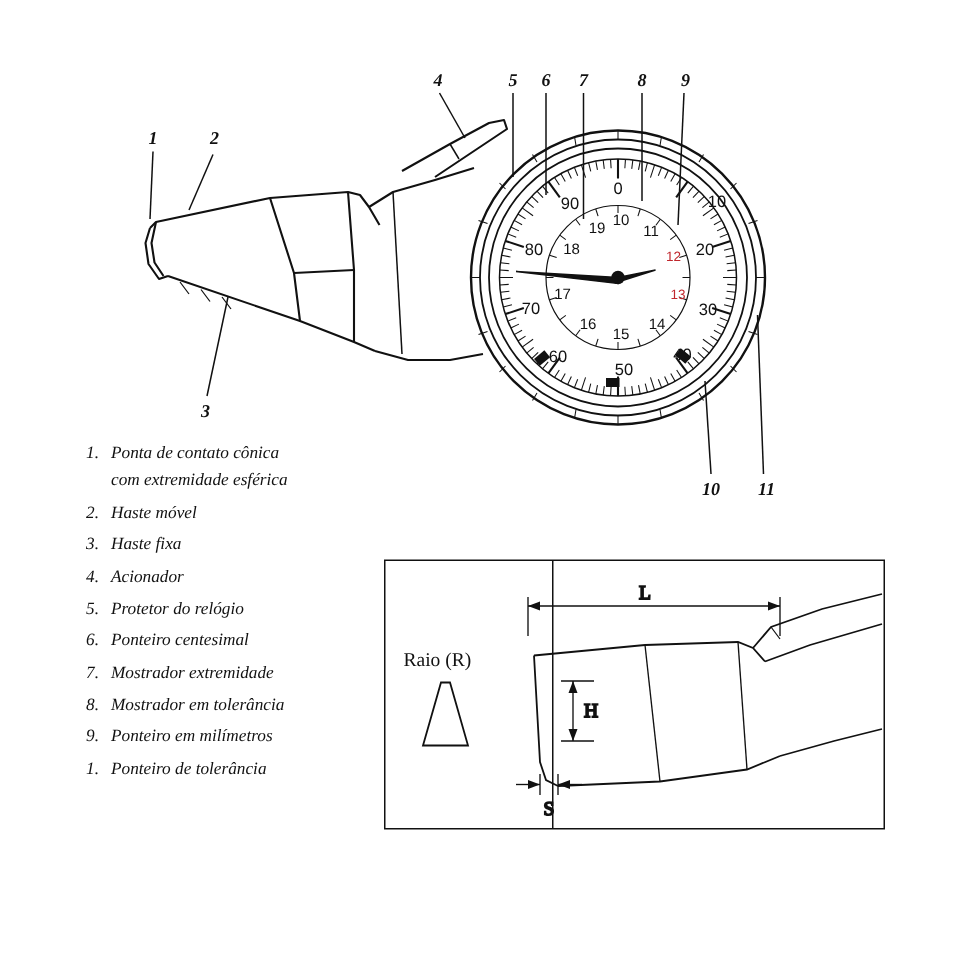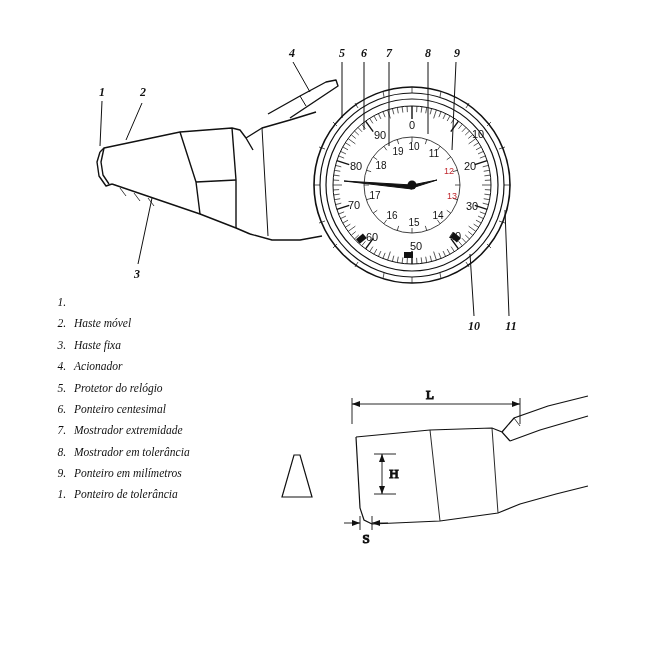--- a/index.html
+++ b/index.html
@@ -406,20 +406,24 @@
 
       <text class="dim-label" x="430" y="399" text-anchor="middle">L</text>
       <text class="dim-label" x="394" y="478" text-anchor="middle">H</text>
       <text class="dim-label" x="366" y="543" text-anchor="middle">S</text>
     </g>
   </svg>
 
   <div class="legend">
     <div class="legend-row">
       <span class="legend-num">1.</span>
+      <span class="legend-label">
+        <span>Ponta de contato cônica</span>
+        <span class="sub">com extremidade esférica</span>
+      </span>
     </div>
     <div class="legend-row">
       <span class="legend-num">2.</span>
       <span class="legend-label">Haste móvel</span>
     </div>
     <div class="legend-row">
       <span class="legend-num">3.</span>
       <span class="legend-label">Haste fixa</span>
     </div>
     <div class="legend-row">
@@ -445,14 +449,18 @@
     <div class="legend-row">
       <span class="legend-num">9.</span>
       <span class="legend-label">Ponteiro em milímetros</span>
     </div>
     <div class="legend-row">
       <span class="legend-num">1.</span>
       <span class="legend-label">Ponteiro de tolerância</span>
     </div>
   </div>
 
+  <div class="bottom-box">
+    <div class="divider" style="left:111px"></div>
+    <span class="radius-label" style="left:12px; top:58px;">Raio (R)</span>
+  </div>
 
 </div>
 
 </body></html>

